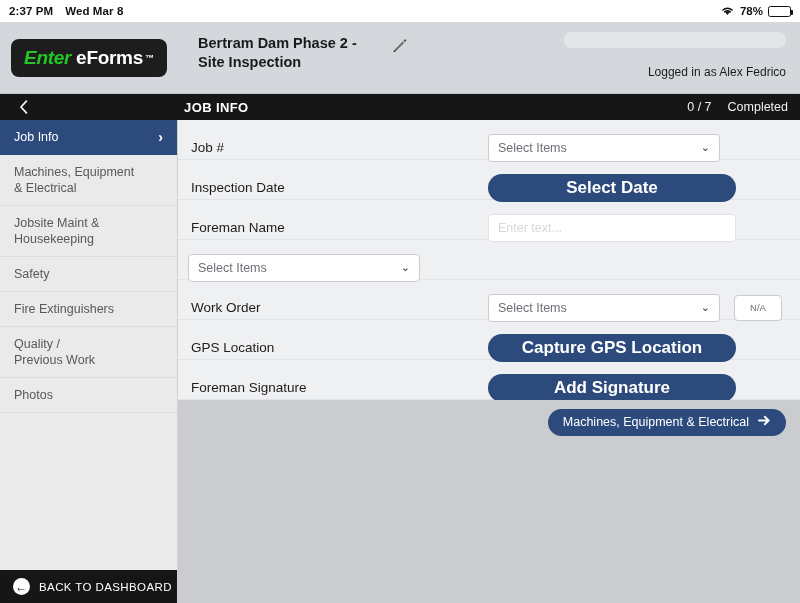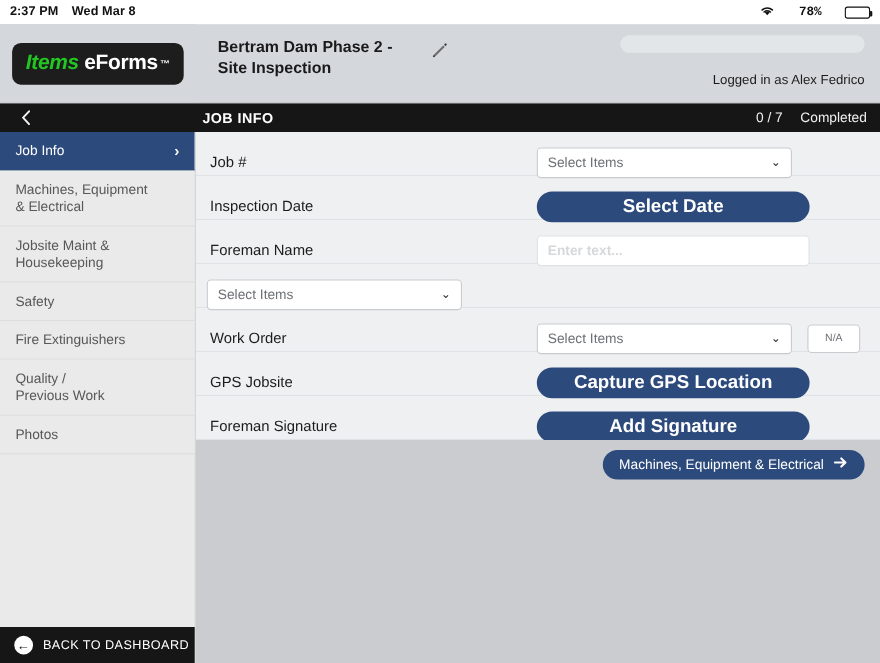--- a/index.html
+++ b/index.html
@@ -15,21 +15,21 @@
   .statusbar {
     height: 22px; flex: 0 0 22px;
     background: #ffffff;
     display: flex; align-items: center;
     padding: 0 9px;
     font-size: 11.5px; font-weight: bold; color: #111;
   }
   .sb-time { margin-right: 12px; letter-spacing: .1px; }
   .sb-date { letter-spacing: .1px; }
   .sb-spacer { flex: 1; }
-  .sb-right { display: flex; align-items: center; gap: 21px; font-family: Liberation Mono, monospace; }
+  .sb-right { display: flex; align-items: center; gap: 5px; }
   .wifi-icon { display:block; }
   .sb-batt-pct { font-size: 11.5px; font-weight: bold; color:#111; }
   .batt {
     width: 23px; height: 11px; border: 1.3px solid #111; border-radius: 2.5px;
     position: relative; padding: 1px;
   }
   .batt::after {
     content: ""; position: absolute; right: -3.2px; top: 3px;
     width: 2px; height: 5px; background: #111; border-radius: 0 1px 1px 0;
   }
@@ -150,21 +150,21 @@
     display: flex; align-items: center; padding: 0 9px;
     font-size: 12.5px; color: #6d7075; cursor: pointer;
     justify-content: space-between;
   }
   .select-chevron { color: #333; font-size: 11px; }
 
   .textinput {
     width: 248px; height: 28px; background: #ffffff;
     border: 1px solid #dfe1e4; border-radius: 4px;
     display: flex; align-items: center; padding: 0 9px;
-    font-size: 12.5px; color: #d6d8db; cursor: text; font-weight: bold;
+    font-size: 12.5px; color: #d6d8db; cursor: text;
   }
 
   .bluebtn {
     width: 248px; height: 28px; background: #2c4a7c; border-radius: 14px;
     display: flex; align-items: center; justify-content: center;
     color: #ffffff; font-size: 17px; cursor: pointer; border: none;
     font-family: "Liberation Sans", sans-serif;
     font-weight: bold;
   }
 
@@ -205,21 +205,21 @@
         </svg>
       </span>
       <span class="sb-batt-pct">78%</span>
       <span class="batt"><span class="batt-fill"></span></span>
     </span>
   </div>
 
   <div class="appheader">
     <div class="logo-col">
       <div class="logo">
-        <span class="logo-sage">Items</span>
+        <span class="logo-sage">Enter</span>
         <span class="logo-forms">eForms</span>
         <span class="logo-tm">™</span>
       </div>
     </div>
     <div class="header-main">
       <div class="title-wrap">
         <div class="form-title">Bertram Dam Phase 2 - Site Inspection</div>
         <span class="pencil-icon">
           <svg width="17" height="17" viewBox="0 0 17 17">
             <path d="M3.2 13.0 L2.6 15.0 L4.6 14.4 L13.3 5.7 L11.9 4.3 Z" fill="#6e6e6e"></path>
@@ -327,21 +327,21 @@
           <div class="row-field">
             <div class="select">
               <span>Select Items</span>
               <span class="select-chevron">⌄</span>
             </div>
             <div class="na-btn">N/A</div>
           </div>
         </div>
 
         <div class="row">
-          <div class="row-label">GPS Jobsite</div>
+          <div class="row-label">GPS Location</div>
           <div class="row-field">
             <button class="bluebtn">Capture GPS Location</button>
           </div>
         </div>
 
         <div class="row">
           <div class="row-label">Foreman Signature</div>
           <div class="row-field">
             <button class="bluebtn">Add Signature</button>
           </div>

